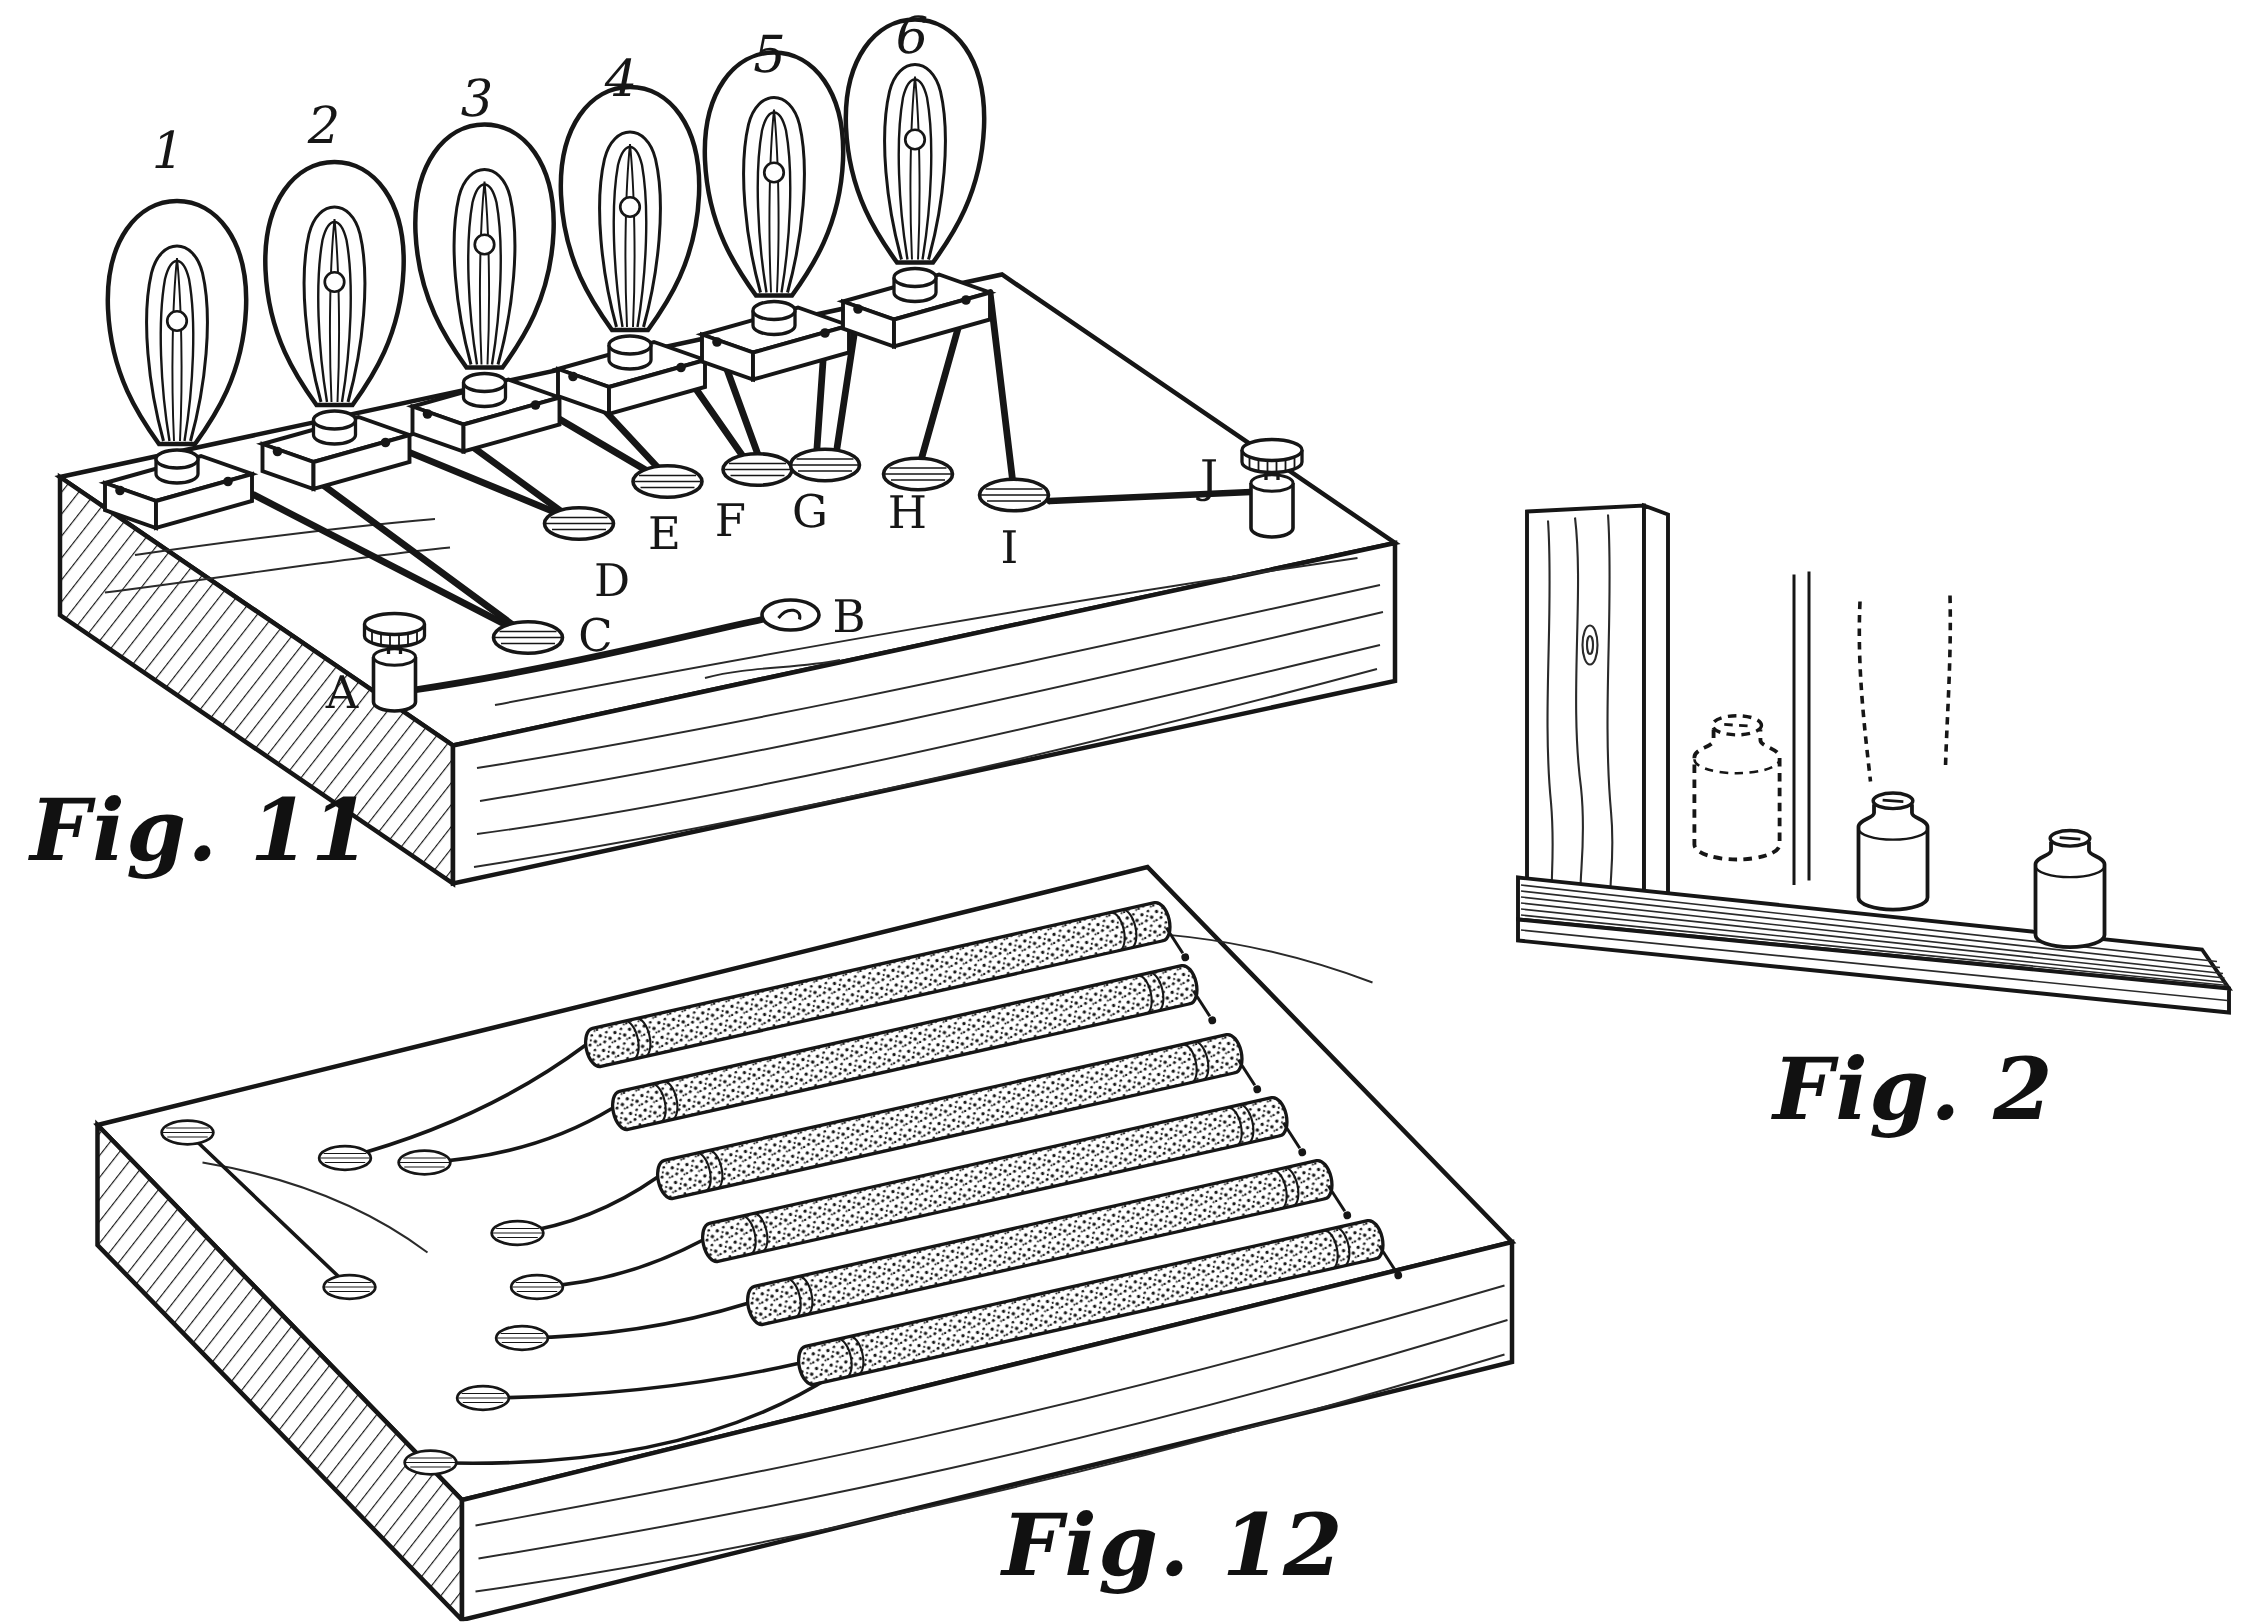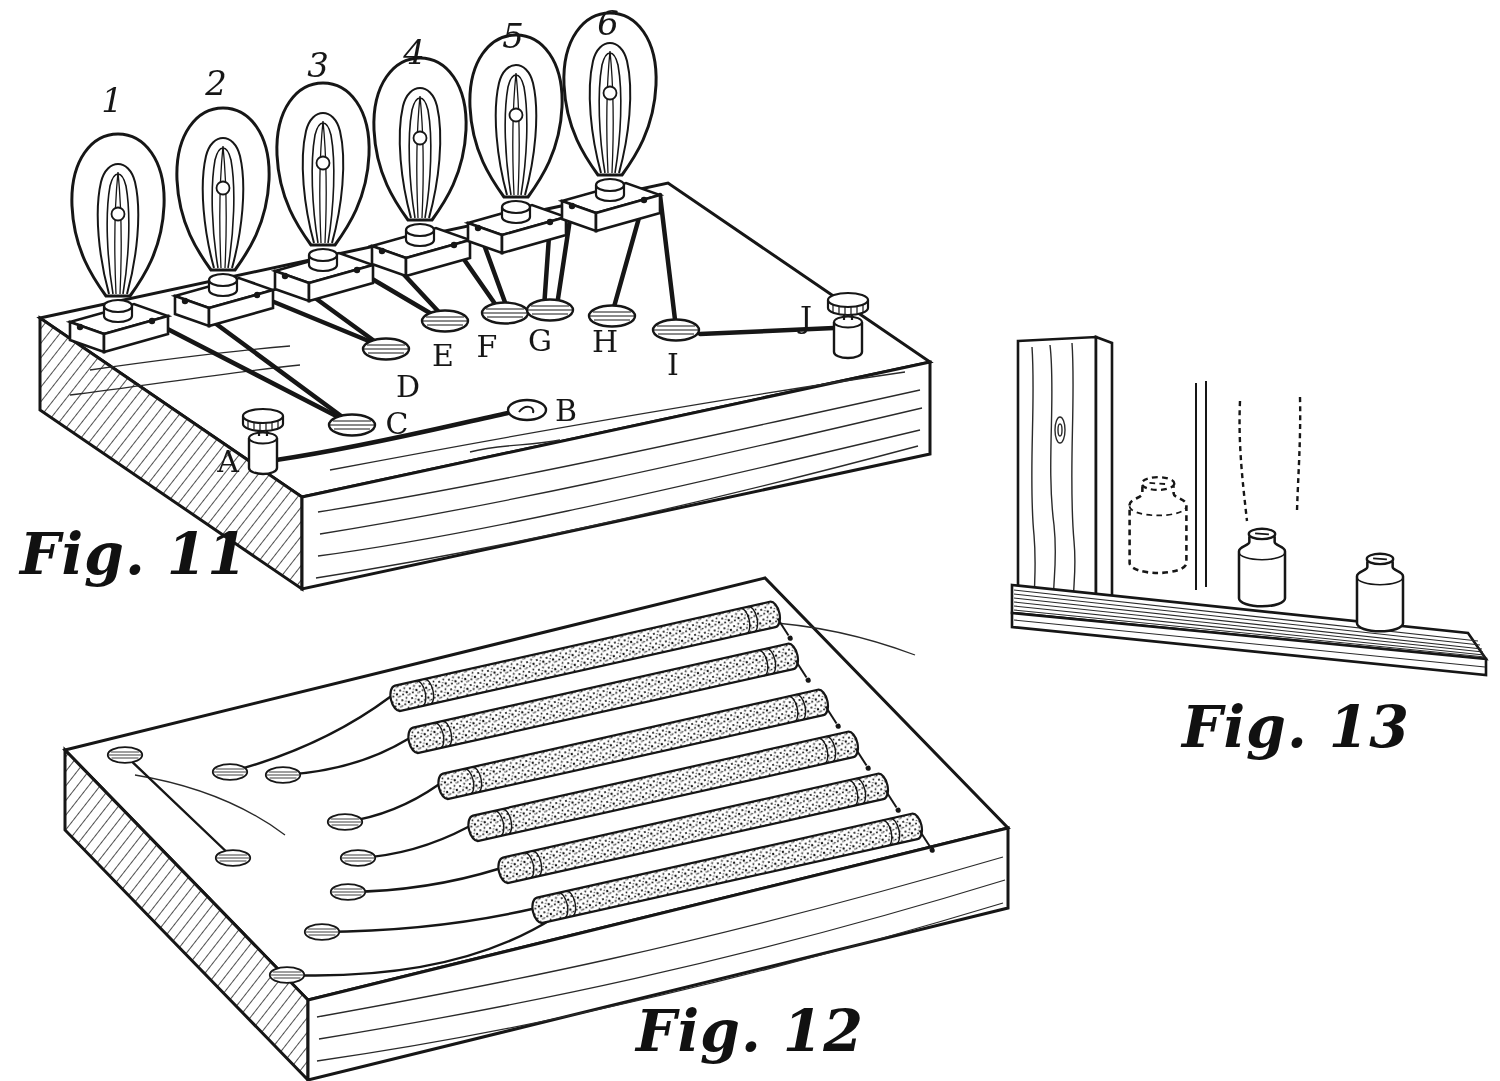--- a/index.html
+++ b/index.html
@@ -305,16 +305,16 @@
 
     <g transform="translate(380,217) scale(1.15)">
       <path d="M -11,8 L -11,13 C -11,16 -20,17 -20,21 L -20,62 A 20,7 0 0 0 20,62 L 20,21 C 20,17 11,16 11,13 L 11,8" fill="#ffffff" stroke="#161616" stroke-width="2.2"></path>
       <path d="M -20,22 A 20,6.5 0 0 0 20,22" fill="none" stroke="#161616" stroke-width="1.4"></path>
       <ellipse cx="0" cy="6" rx="11.5" ry="4.5" fill="#ffffff" stroke="#161616" stroke-width="2"></ellipse>
       <path d="M -6,5.6 L 6,6.4" stroke="#161616" stroke-width="1.6" fill="none"></path>
     </g>
   </svg>
 
   <div class="caption" style="left:20px;top:520px">Fig. 11</div>
-  <div class="caption" style="left:636px;top:997px">Fig. 12</div>
-  <div class="caption" style="left:1182px;top:693px">Fig. 13</div>
+  <div class="caption" style="left:668px;top:997px">Fig. 12</div>
+  <div class="caption" style="left:1182px;top:693px">Fig. 2</div>
 
 </div>
 
 </body></html>

